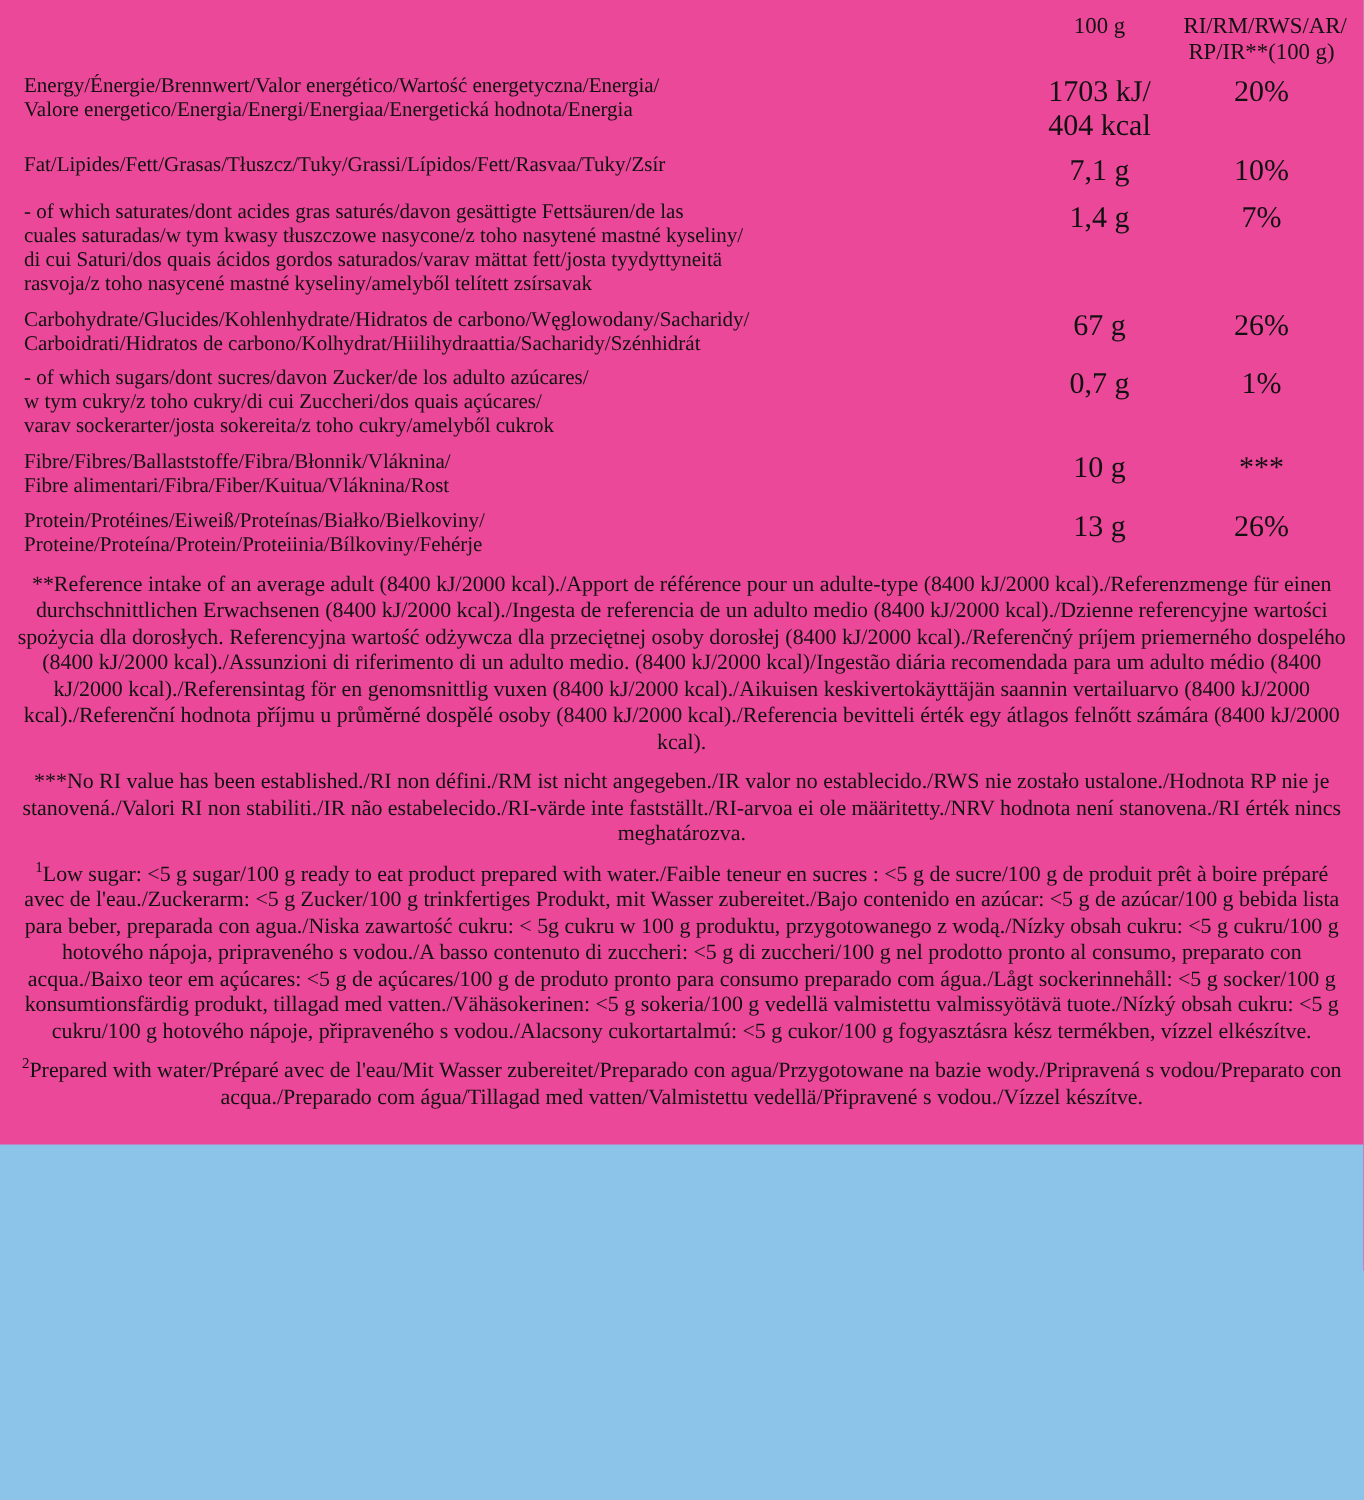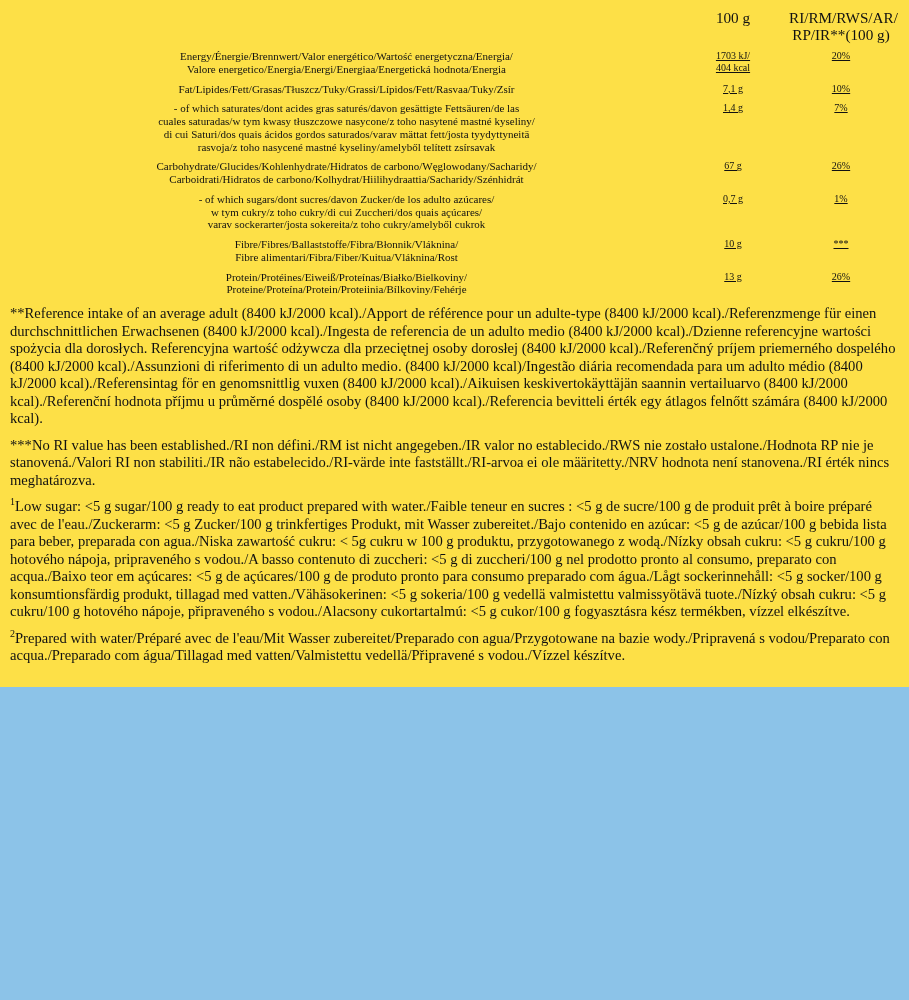--- a/index.html
+++ b/index.html
@@ -11,21 +11,21 @@
     min-height: 1000px;
     background: #8cc3e8;
     font-family: "Liberation Serif", serif;
     color: #111111;
     -webkit-font-smoothing: antialiased;
   }
   .sheet {
     width: 909px;
     box-sizing: border-box;
     padding: 6px 10px 10px 10px;
-    background: #fde047;
+    background: #ec4899;
   }
 
   
   table.nutrition {
     width: 889px;
     border-collapse: collapse;
     table-layout: fixed;
     font-size: 15.2px;
     line-height: 1.13;
   }
@@ -46,42 +46,41 @@
   }
   .hdr-blank { border-bottom: 2.2px solid #111; }
   .hdr-cell {
     text-align: center;
     font-size: 15.2px;
     line-height: 1.12;
   }
   .vline-l { border-left: 2.2px solid #111; }
   .row-line > td { border-bottom: 2.2px solid #111; }
   .name-cell {
-    text-align: center;
-    font-size: 11px;
+    text-align: left;
+    font-size: 14px;
     line-height: 1.16;
   }
   .num-cell {
     text-align: center;
-    font-size: 10px;
+    font-size: 20px;
     line-height: 1.16;
-    text-decoration: underline;
   }
   .mid-align { vertical-align: middle; }
   .sub { display: block; }
 
   
   .notes {
     width: 889px;
     margin: 5px auto 0 auto;
     font-size: 14.6px;
     line-height: 1.2;
     text-align: left;
   }
-  .note-block { margin: 0 0 9px 0; }
+  .note-block { margin: 0 0 9px 0; text-align: center; }
   .note-block:last-child { margin-bottom: 12px; }
   sup.mark { font-size: 10px; vertical-align: super; line-height: 0; }
   .star { letter-spacing: 0; }
 </style>
 </head>
 <body>
 
 <div class="sheet">
 
   <table class="nutrition">

